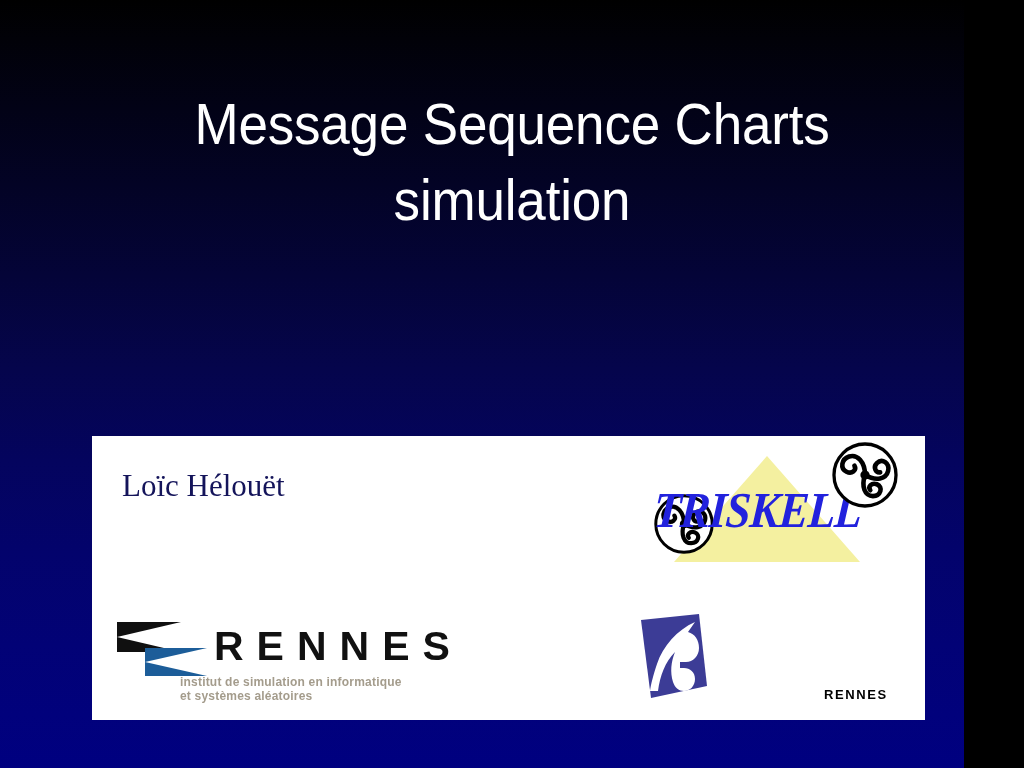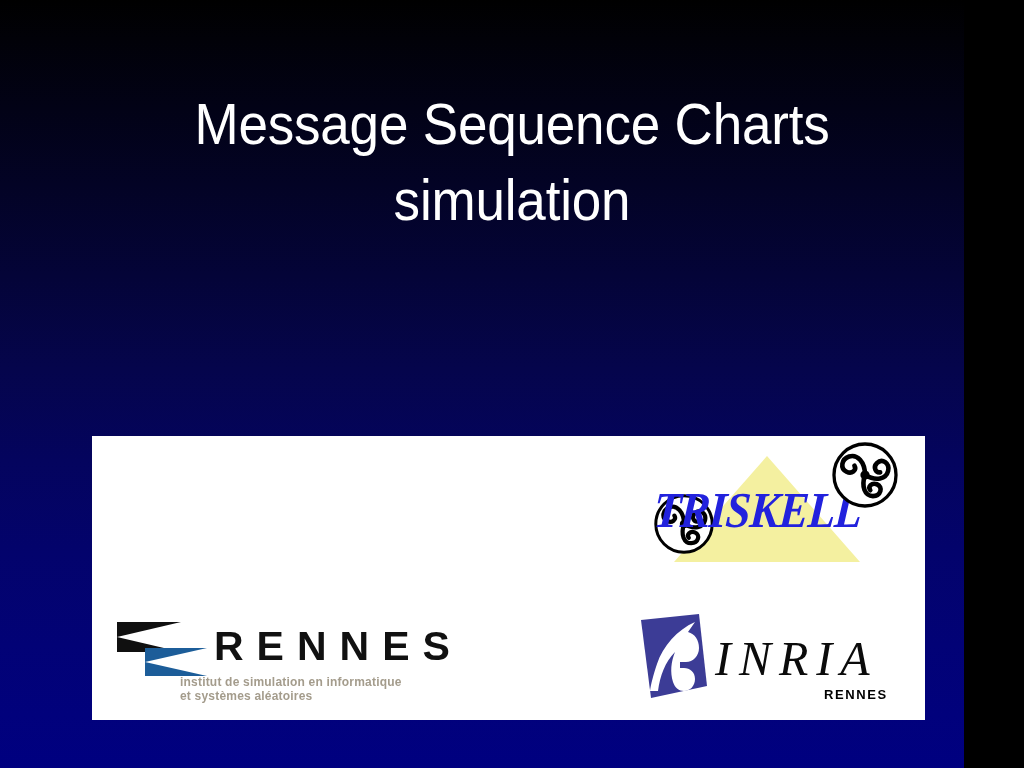--- a/index.html
+++ b/index.html
@@ -216,20 +216,21 @@
 
 <div id="slide">
 
   <div id="title-block">
     <div class="title-line">Message Sequence Charts</div>
     <div class="title-line">simulation</div>
   </div>
 
   <div id="white-panel">
 
+    <div id="author-name">Loïc Hélouët</div>
 
     <div id="triskell-logo">
       <div class="tri-triangle"></div>
 
       <div class="triskelion bottom-left">
         <svg viewBox="0 0 100 100" width="60" height="60" aria-hidden="true">
           <circle cx="50" cy="50" r="47" fill="#ffffff" stroke="#000000" stroke-width="5"></circle>
           <g fill="none" stroke="#000000" stroke-width="7" stroke-linecap="round">
             <path d="M50 50 C 50 30, 38 18, 26 22 C 14 26, 12 40, 22 45 C 30 49, 38 43, 34 36"></path>
             <path d="M50 50 C 67 60, 82 56, 85 44 C 88 32, 76 24, 68 32 C 62 38, 66 47, 73 46"></path>
@@ -269,18 +270,17 @@
         <svg viewBox="0 0 72 84" width="72" height="84" aria-hidden="true">
           <path d="M4 6 L62 0 L70 72 L14 84 Z" fill="#3c3c96"></path>
           <path d="M58 8 C 40 16, 26 32, 20 50 C 16 62, 14 70, 13 77 L21 77
                    C 23 62, 28 48, 38 38 C 34 48, 33 58, 36 68
                    C 38 74, 42 77, 47 77 C 53 77, 58 72, 58 65
                    C 58 58, 53 54, 47 54 L43 54 L43 48 L49 48
                    C 56 48, 62 42, 62 34 C 62 26, 58 20, 51 18 Z" fill="#ffffff"></path>
           <circle cx="43" cy="27" r="3.4" fill="#ffffff"></circle>
         </svg>
       </div>
-      <div class="inria-wordmark">INRIA</div>
       <div class="inria-sub">RENNES</div>
     </div>
 
   </div>
 </div>
 
 </body></html>

